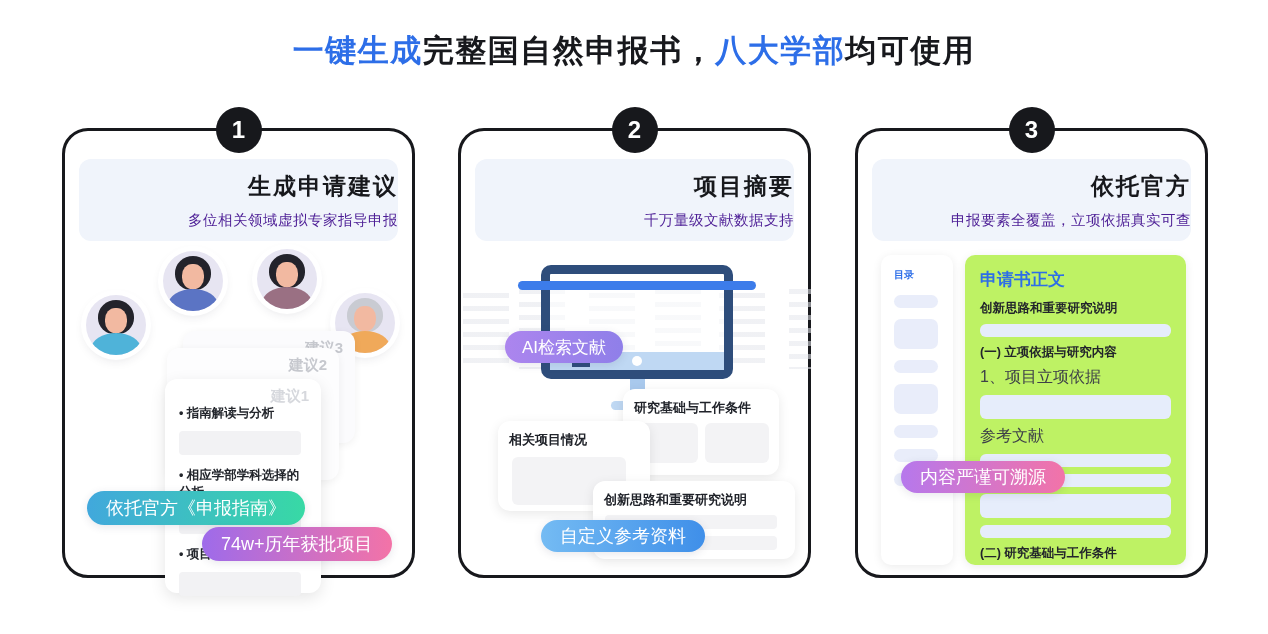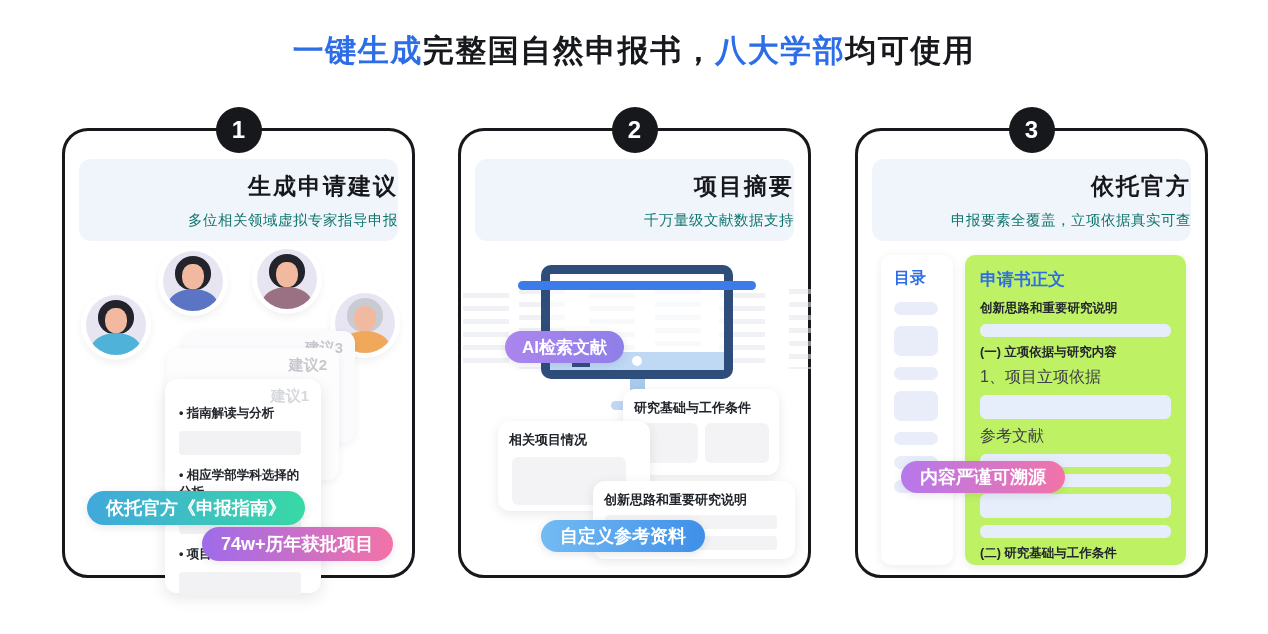--- a/index.html
+++ b/index.html
@@ -15,21 +15,21 @@
   
   .card { position:absolute; top:128px; width:353px; height:450px; background:#fff;
     border:3px solid #17181C; border-radius:26px; }
   #card-1{ left:62px; } #card-2{ left:458px; } #card-3{ left:855px; }
   .badge { position:absolute; top:-24px; left:50%; transform:translateX(-50%);
     width:46px; height:46px; border-radius:50%; background:#17181C; color:#fff;
     font-size:24px; font-weight:bold; display:flex; align-items:center; justify-content:center; z-index:9; }
   .card-head { position:absolute; left:14px; top:28px; width:319px; height:82px;
     background:#F0F4FB; border-radius:12px; text-align:right; z-index:1; }
   .card-title { font-size:23px; font-weight:bold; margin-top:12px; letter-spacing:2px; }
-  .card-sub { font-size:14.5px; color:#0f766e; margin-top:9px; letter-spacing:.5px; }
+  .card-sub { font-size:14.5px; color:#4c1d95; margin-top:9px; letter-spacing:.5px; }
 
   
   .avatar { position:absolute; width:60px; height:60px; border-radius:50%;
     background:#E7E5F2; box-shadow:0 0 0 5px #fff, 0 4px 12px rgba(40,40,60,.15);
     overflow:hidden; z-index:2; }
   .av1{ left:21px; top:164px; } .av2{ left:98px; top:120px; }
   .av3{ left:192px; top:118px; } .av4{ left:270px; top:162px; }
   .avatar .hair { position:absolute; top:5px; left:50%; transform:translateX(-50%);
     width:36px; height:34px; border-radius:50% 50% 46% 46%; background:#23232B; }
   .av4 .hair { background:#C9CBD2; }
@@ -50,21 +50,21 @@
     box-shadow:0 5px 16px rgba(0,0,0,.1); z-index:5; padding:26px 12px 12px 14px; }
   .sug-label { position:absolute; top:8px; right:12px; font-weight:bold;
     font-size:15px; color:#C6C8CE; }
   .s1 .sug-label { color:#D6D8DD; }
   .bullet { font-size:12.5px; font-weight:bold; color:#23262C; }
   .bullet::before { content:"• "; }
   .b-bar { width:122px; height:24px; background:#F2F2F4; border-radius:4px; margin:9px 0 12px; }
 
   
   .pill { position:absolute; display:inline-flex; align-items:center; justify-content:center;
-    color:#fff; font-weight:bold; border-radius:999px; white-space:nowrap; z-index:7;
+    color:#fff; font-weight:normal; border-radius:999px; white-space:nowrap; z-index:7;
     box-shadow:0 2px 8px rgba(60,60,90,.12); }
   .pill-guide   { left:22px;  top:360px; height:34px; padding:5px 19px; font-size:18px;
     background:linear-gradient(90deg,#41A8DC,#38D9A5); }
   .pill-projects{ left:137px; top:396px; height:34px; padding:0 19px; font-size:18px;
     background:linear-gradient(90deg,#9E6BEA,#F373A7); z-index:8; }
   .pill-ai      { left:44px;  top:200px; height:32px; padding:0 17px; font-size:17px;
     background:linear-gradient(90deg,#AC85EE,#8F7FE9); }
   .pill-custom  { left:80px;  top:389px; height:32px; padding:0 19px; font-size:18px;
     background:linear-gradient(90deg,#74BBF3,#3F8FE9); z-index:8; }
   .pill-trace   { left:43px;  top:330px; height:32px; padding:0 19px; font-size:18px;
@@ -96,21 +96,21 @@
   .p-research .blk { width:64px; height:40px; background:#F3F3F5; border-radius:6px; }
   .p-related   { left:37px; top:290px; width:152px; height:90px; z-index:5; }
   .p-related .blk { width:114px; height:48px; background:#F3F3F5; border-radius:6px; margin:2px 14px; }
   .p-innovation{ left:132px; top:350px; width:202px; height:78px; z-index:6; }
   .p-innovation .bar { width:172px; height:14px; background:#F3F3F5; border-radius:4px; margin:0 12px 7px; }
 
   
   .toc-panel { position:absolute; left:23px; top:124px; width:72px; height:310px;
     background:#fff; border-radius:10px; box-shadow:0 2px 10px rgba(0,0,0,.08);
     z-index:2; padding:13px 0 0 13px; }
-  .toc-title { color:#2D6EE8; font-weight:bold; font-size:16px; margin-bottom:13px; }
+  .toc-title { color:#2D6EE8; font-weight:bold; font-size:10px; margin-bottom:13px; }
   .toc-bar { width:44px; background:#E9EDFA; border-radius:7px; margin-bottom:11px; }
   .tb-s{ height:13px; } .tb-l{ height:30px; }
   .doc-panel { position:absolute; left:107px; top:124px; width:221px; height:310px;
     background:#bef264; border-radius:10px; box-shadow:0 2px 10px rgba(0,0,0,.08);
     z-index:3; padding:13px 15px; overflow:hidden; }
   .doc-title { color:#2D6EE8; font-weight:bold; font-size:17px; margin-bottom:9px; }
   .doc-h { font-size:12.5px; font-weight:bold; color:#22252B; margin:7px 0 5px; white-space:nowrap; }
   .doc-t { font-size:16px; color:#3E4148; margin:6px 0 5px; }
   .doc-bar { background:#E6EDFB; border-radius:6px; margin:7px 0; }
   .db-s{ height:13px; } .db-l{ height:24px; }

